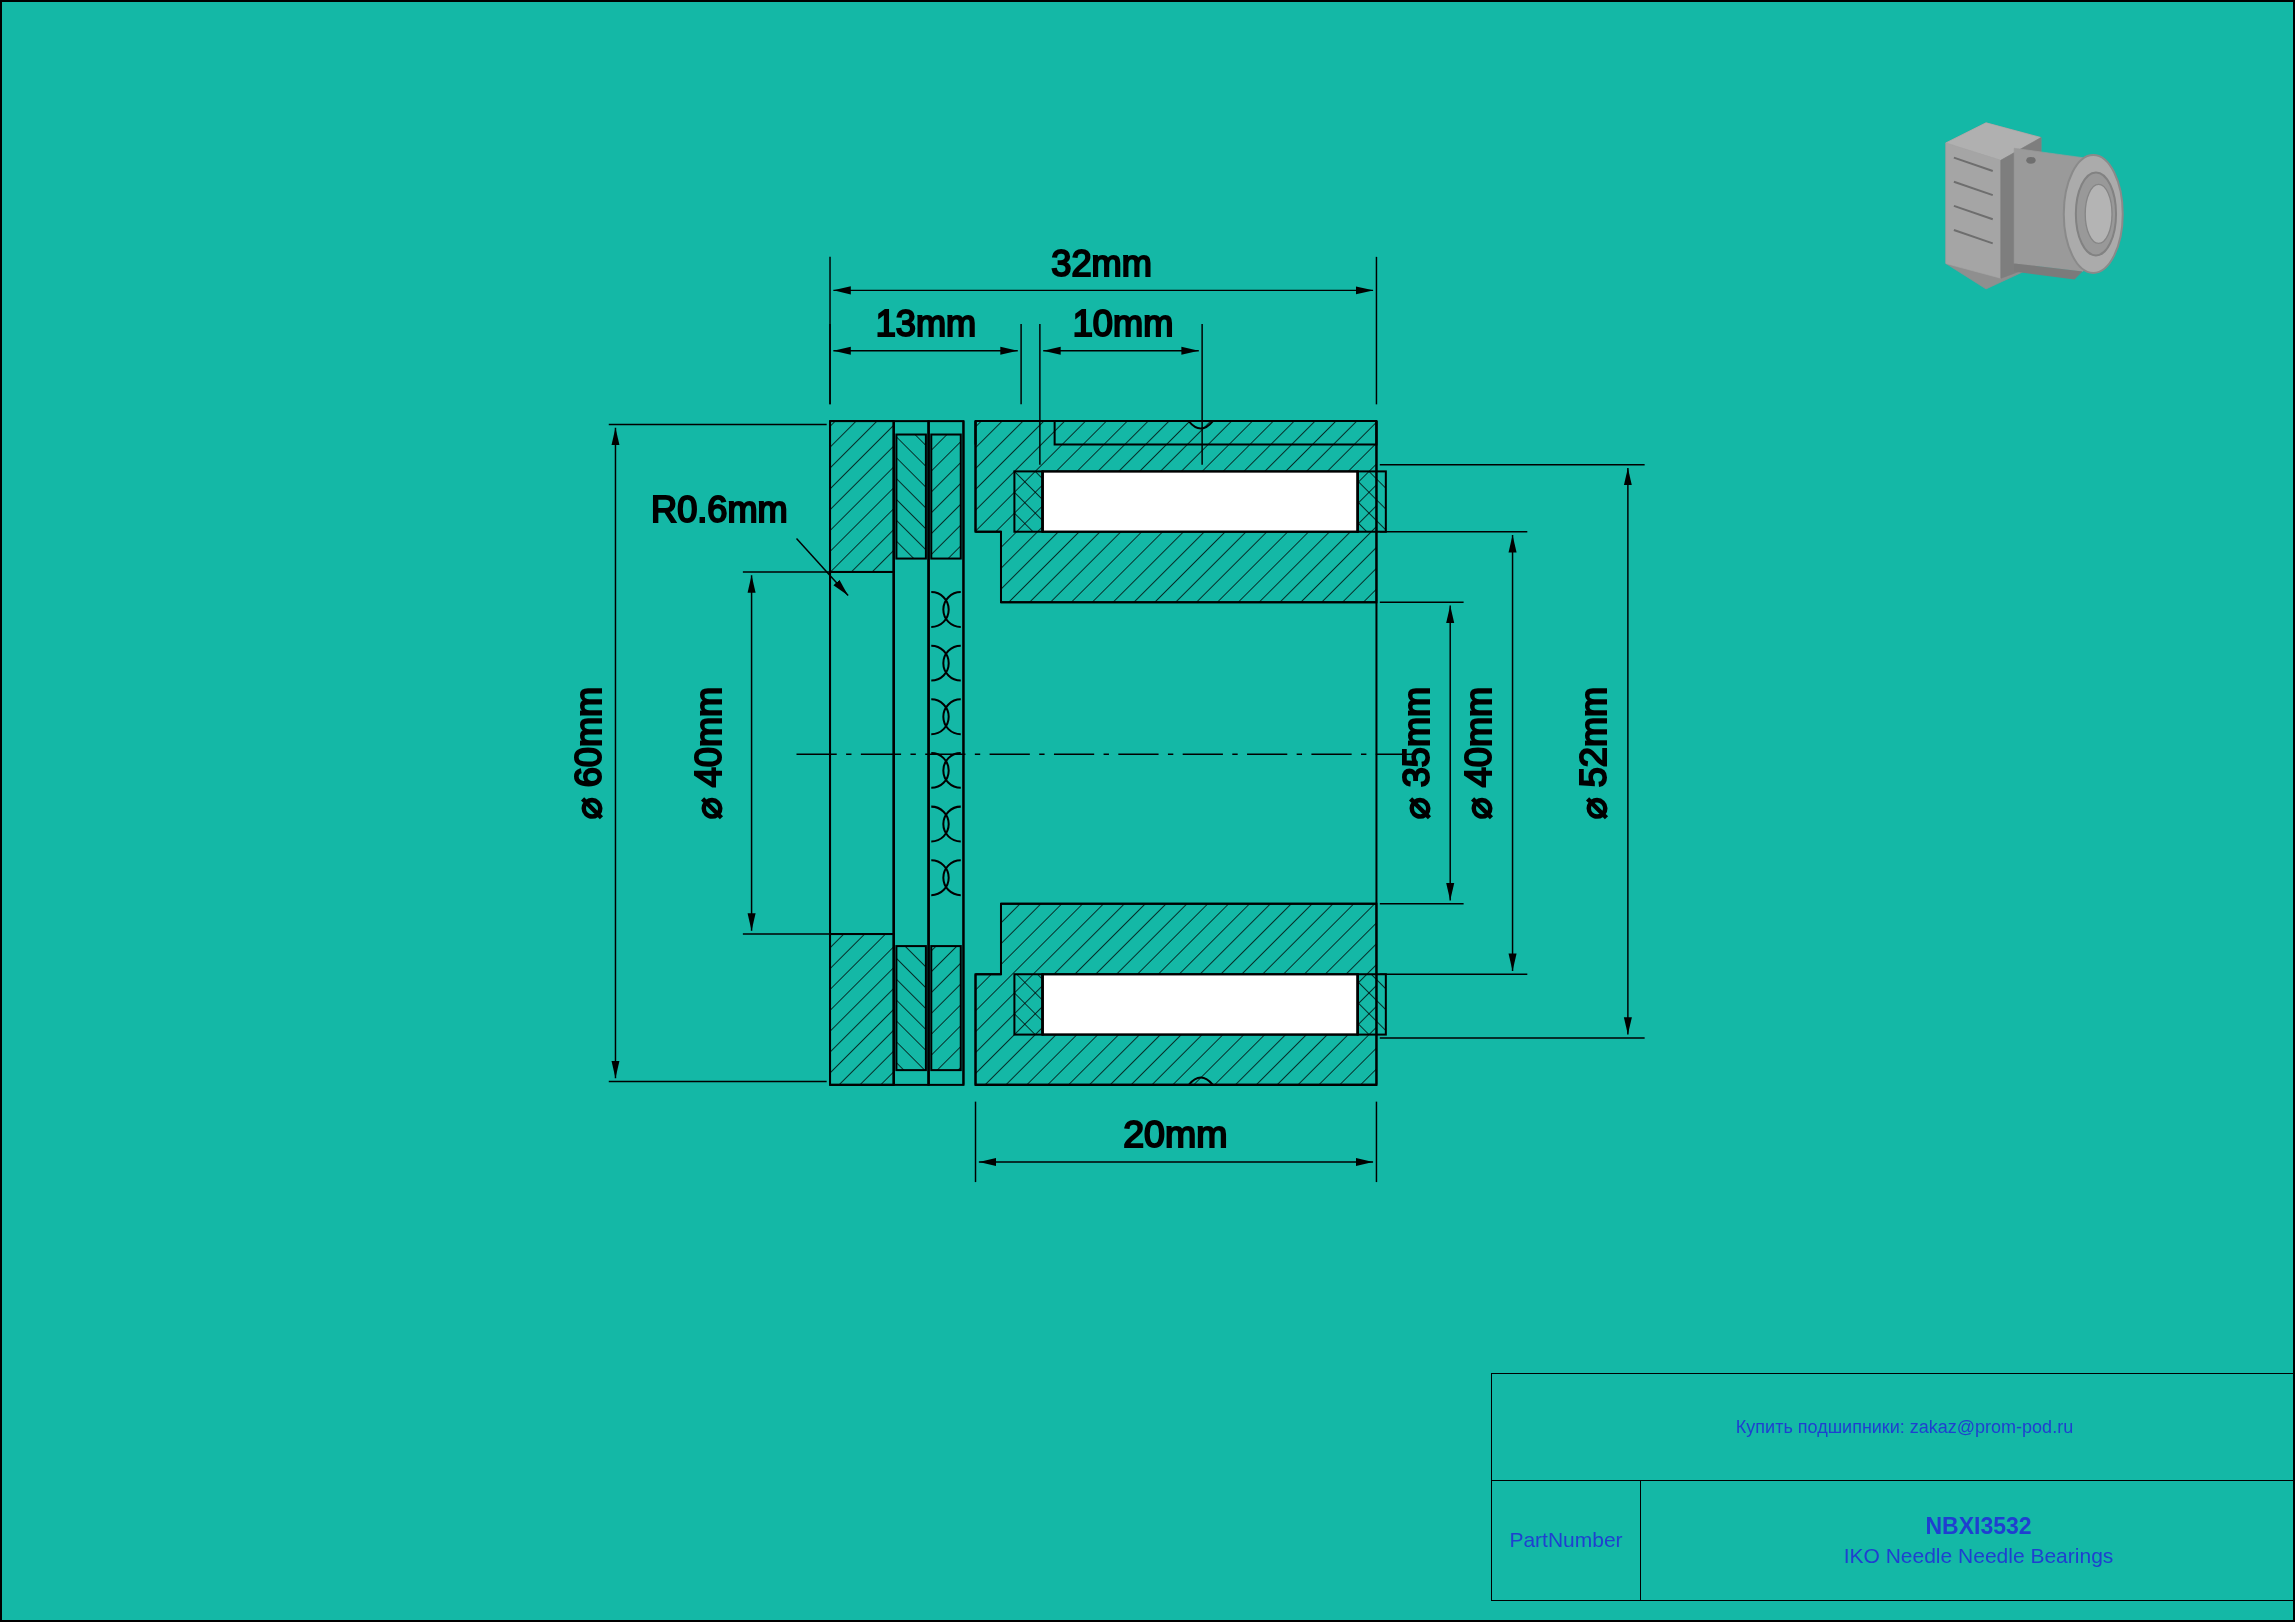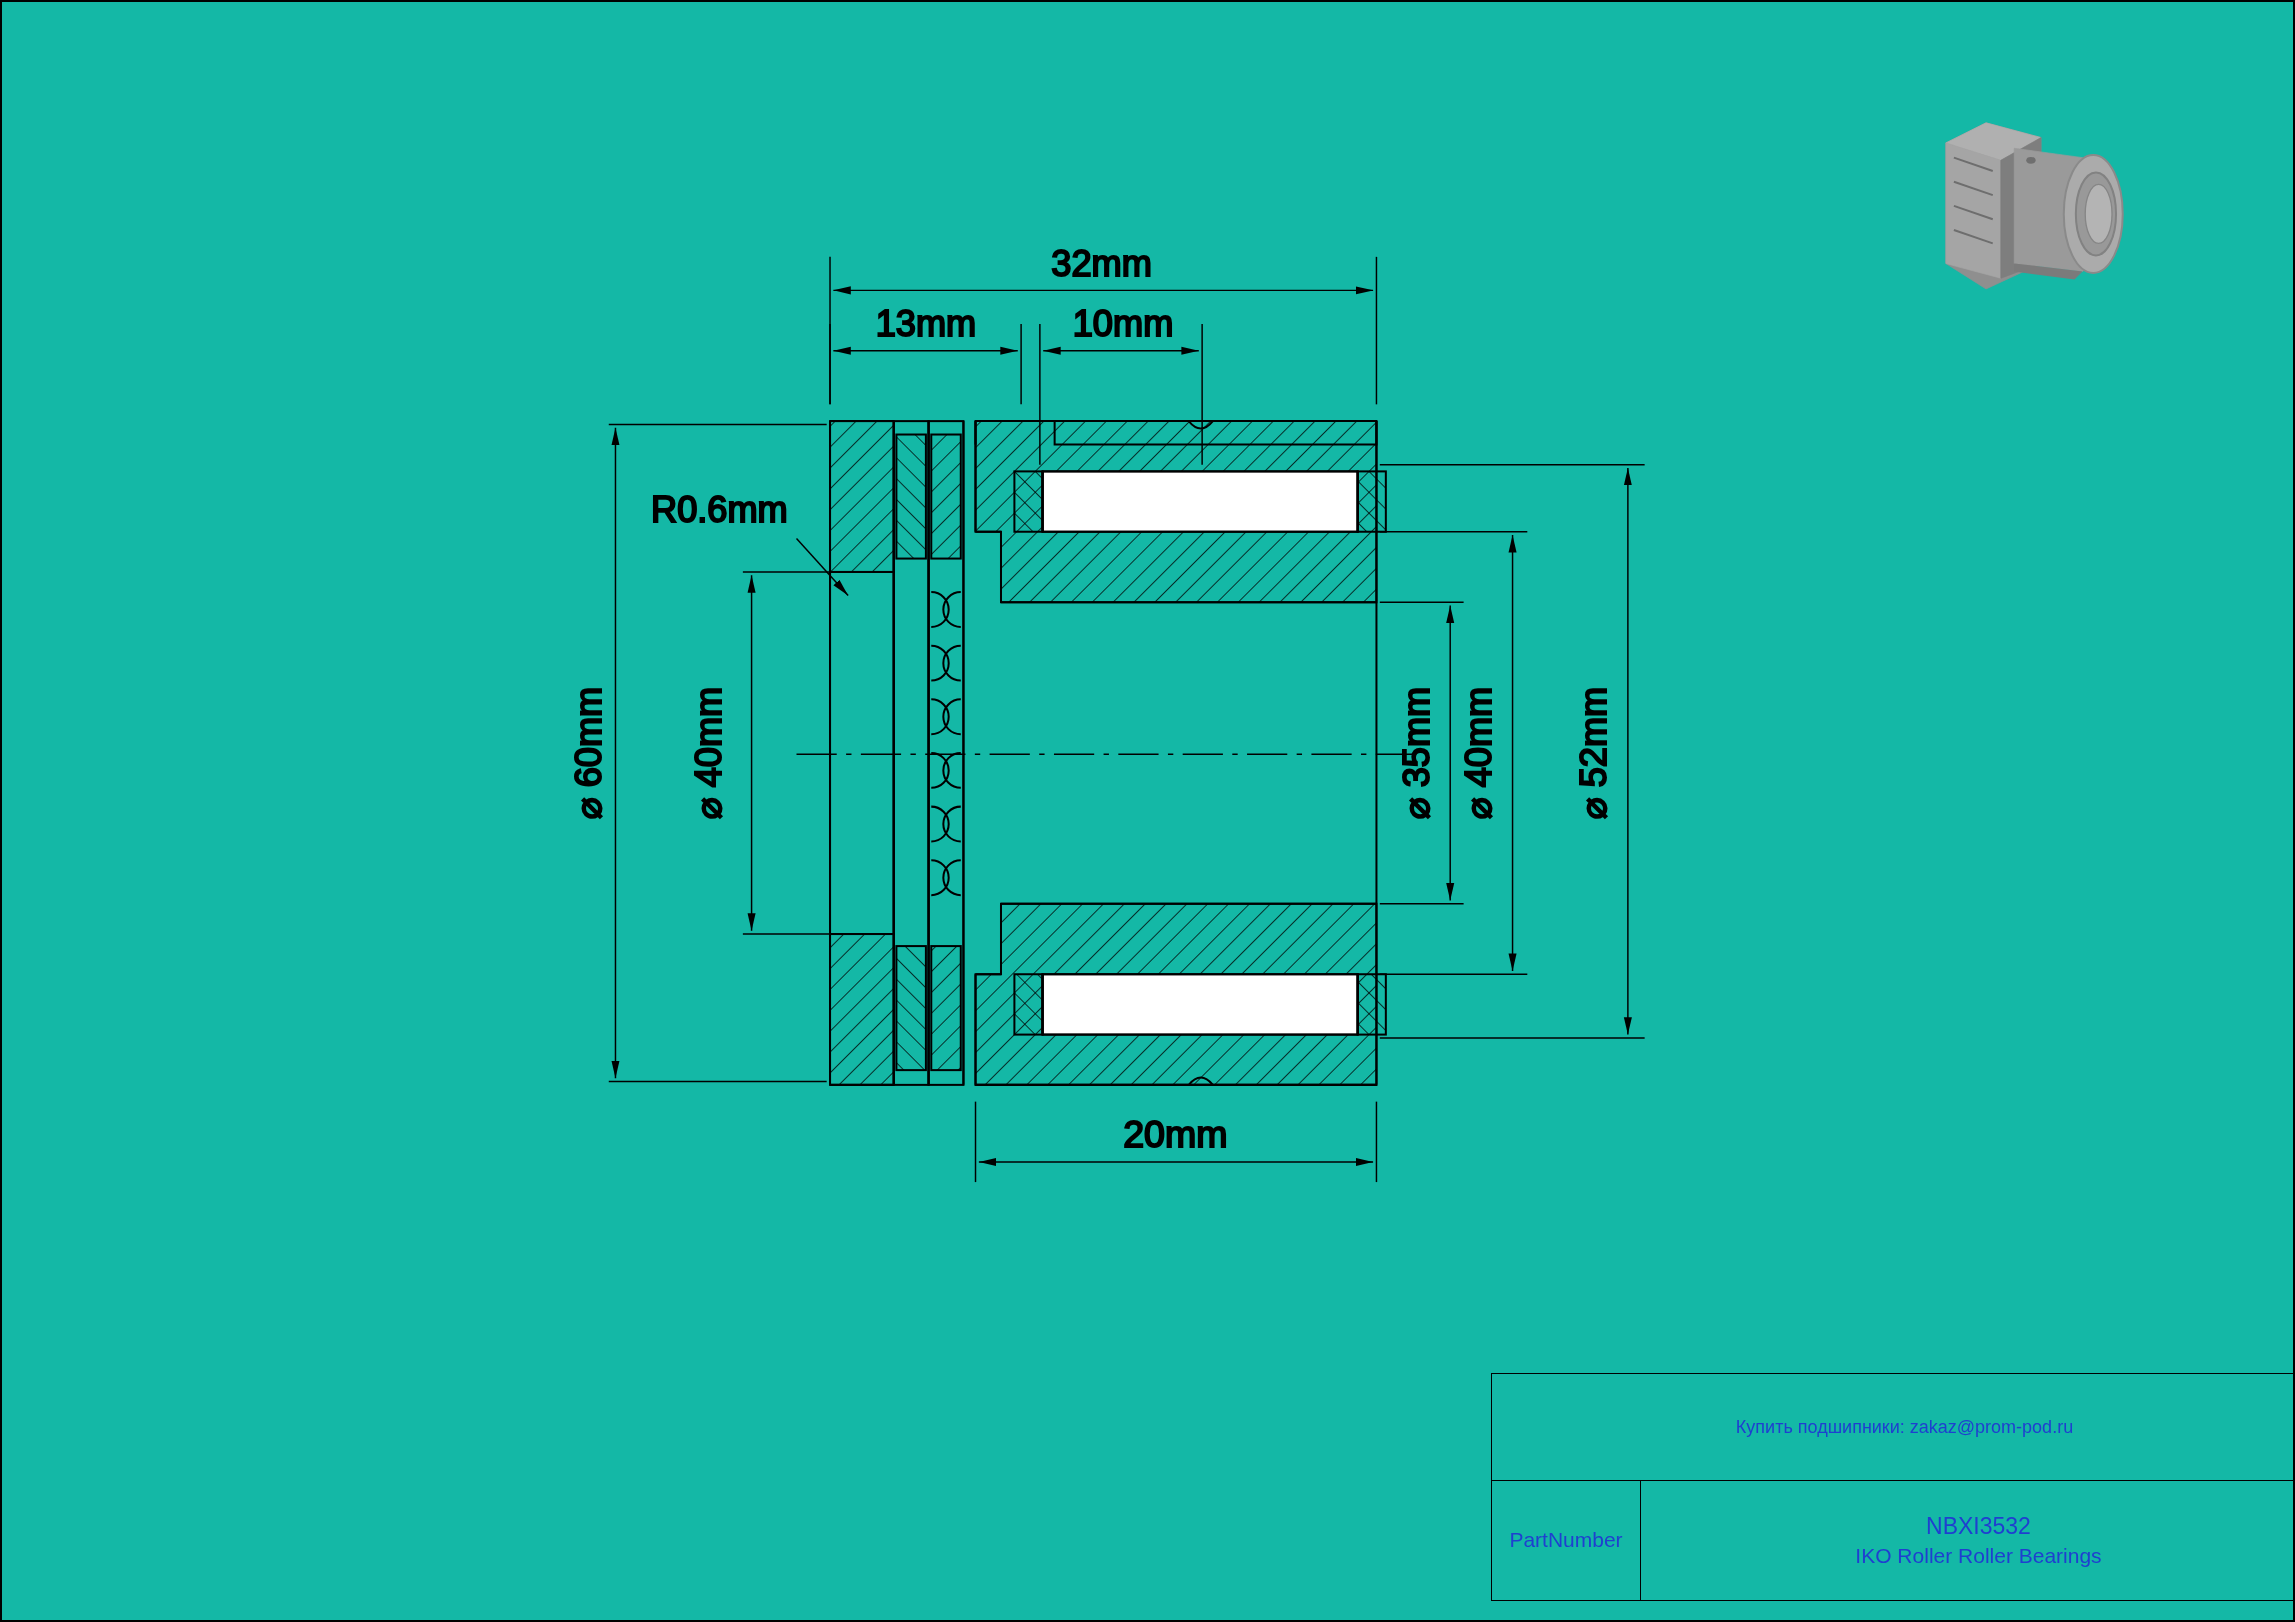--- a/index.html
+++ b/index.html
@@ -82,20 +82,21 @@
     height: 119px;
     display: flex;
     flex-direction: column;
     align-items: center;
     justify-content: center;
     line-height: 1.3;
   }
   #tb-part-number {
     font-size: 23px;
     color: #1f3fd0;
+    font-weight: bold;
   }
   #tb-part-desc {
     font-size: 21px;
     color: #1f3fd0;
   }
   
   #preview-3d {
     position: absolute;
     left: 1905px;
     top: 94px;
@@ -312,18 +313,18 @@
   <div id="titleblock" class="tb">
     <div id="tb-email-row">
       <span id="tb-email-text">Купить подшипники: zakaz@prom-pod.ru</span>
     </div>
     <div id="tb-part-label-cell">
       <span>Part</span>
       <span>Number</span>
     </div>
     <div id="tb-part-value-cell">
       <span id="tb-part-number">NBXI3532</span>
-      <span id="tb-part-desc">IKO Roller Roller Bearings</span>
+      <span id="tb-part-desc">IKO Needle Needle Bearings</span>
     </div>
   </div>
 
 </div>
 
 
 </body></html>

